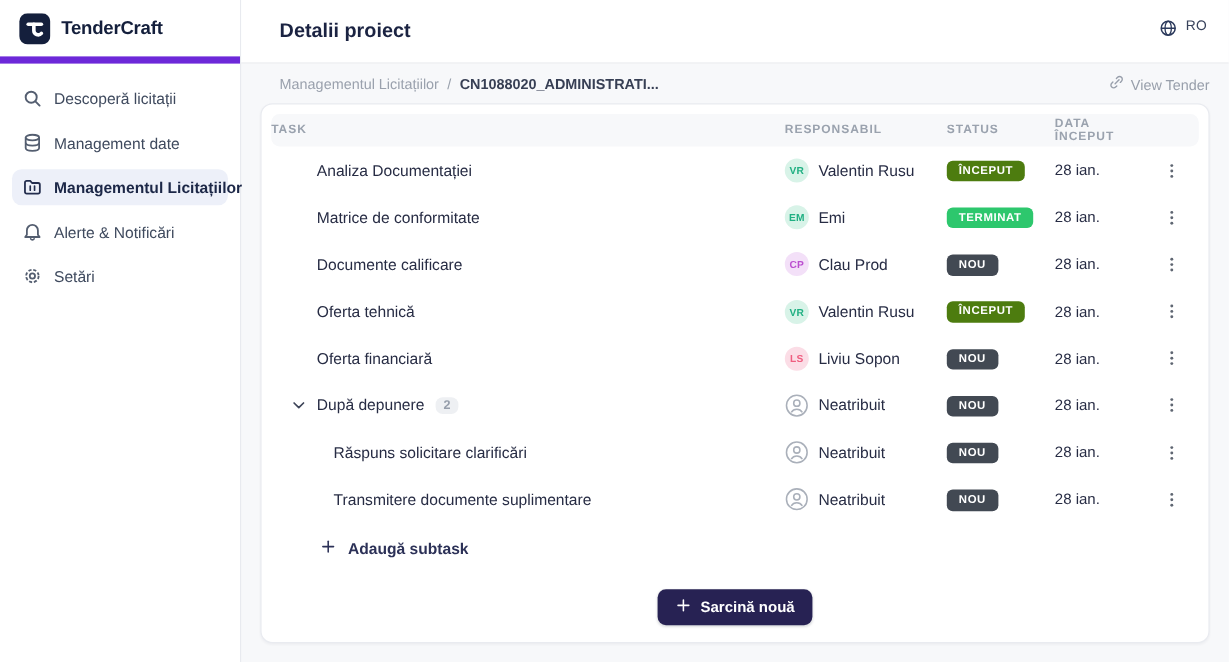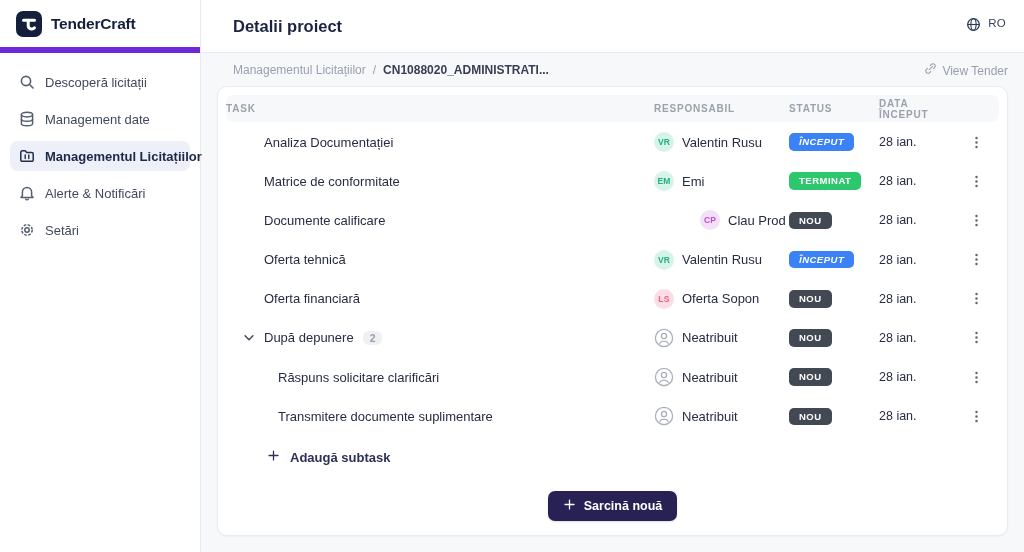--- a/index.html
+++ b/index.html
@@ -45,26 +45,26 @@
 
   .cell-task { padding-left:38px; display:flex; align-items:center; gap:9px; color:#272c44; position:relative; }
   .cell-task.sub { padding-left:52px; }
   .cell-task.group { padding-left:38px; }
   .chevron { position:absolute; left:16px; top:50%; transform:translateY(-50%); width:14px; height:14px; display:flex; cursor:pointer; }
   .count-pill { background:#eef0f3; color:#969eab; font-size:10.5px; font-weight:600; border-radius:6px; padding:2px 7px; line-height:1; }
 
   .cell-resp { display:flex; align-items:center; gap:8px; color:#272c44; }
   .avatar { width:20px; height:20px; border-radius:50%; display:flex; align-items:center; justify-content:center; font-size:8.5px; font-weight:bold; letter-spacing:0.2px; }
   .avatar.green  { background:#d8f3e8; color:#21b083; }
-  .avatar.purple { background:#f3e0f8; color:#bb4fd0;margin-left:46px; }
+  .avatar.purple { background:#f3e0f8; color:#bb4fd0; }
   .avatar.pink   { background:#fbdde6; color:#ef5e80; }
   .unassigned-icon { width:20px; height:20px; display:flex; align-items:center; justify-content:center; }
 
   .badge { display:inline-block; color:#ffffff; font-size:9.5px; font-weight:bold; letter-spacing:0.5px; border-radius:5px; padding:4px 10px; line-height:1; cursor:pointer; }
-  .badge.inceput  { background:#3b82f6;font-style:italic; }
+  .badge.inceput  { background:#4d7c0f; }
   .badge.terminat { background:#2dc76d; }
   .badge.nou      { background:#424953; }
 
   .cell-due { font-size:12.5px; color:#272c44; }
   .cell-actions { display:flex; justify-content:center; }
   .kebab { width:18px; height:18px; display:flex; align-items:center; justify-content:center; cursor:pointer; }
 
   .add-subtask-row { height:44px; display:flex; align-items:center; }
   .add-subtask { margin-left:41px; display:flex; align-items:center; gap:10px; font-size:13px; font-weight:600; color:#2c3157; cursor:pointer; }
 
@@ -303,21 +303,21 @@
             </span>
           </div>
       </div>
 
       <div class="trow">
         <div class="cell-task">
             <span>Oferta financiară</span>
           </div>
         <div class="cell-resp">
           <span class="avatar pink">LS</span>
-          <span>Oferta Sopon</span>
+          <span>Liviu Sopon</span>
         </div>
         <div class="cell"><span class="badge nou">NOU</span></div>
         <div class="cell-due">28 ian.</div>
         <div class="cell-actions">
             <span class="kebab">
               <svg width="15" height="15" viewBox="0 0 16 16" fill="#5f6672">
                 <use href="#i-kebab"></use>
               </svg>
             </span>
           </div>

